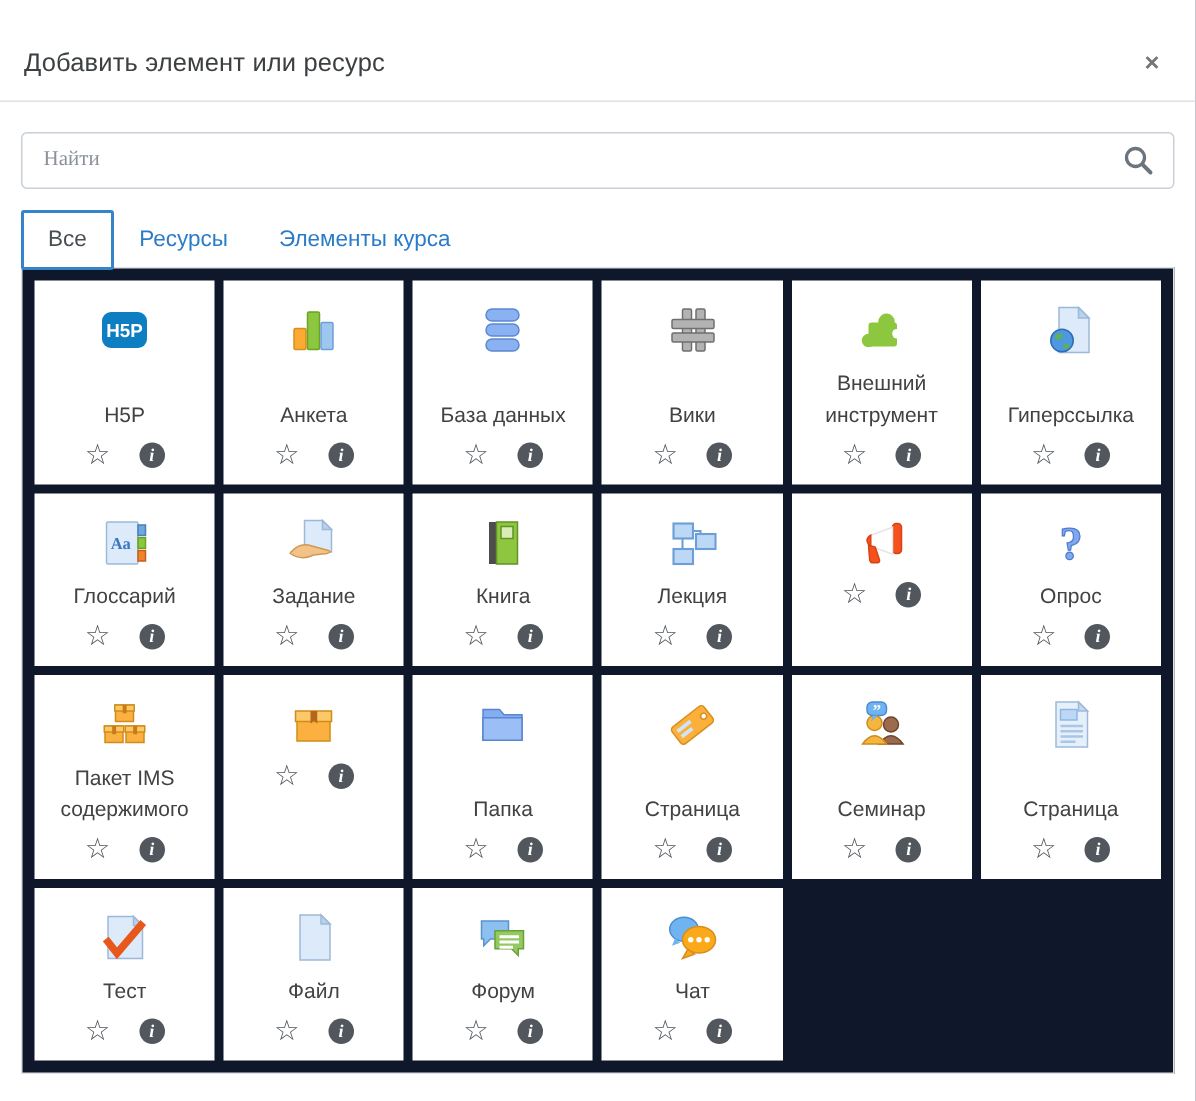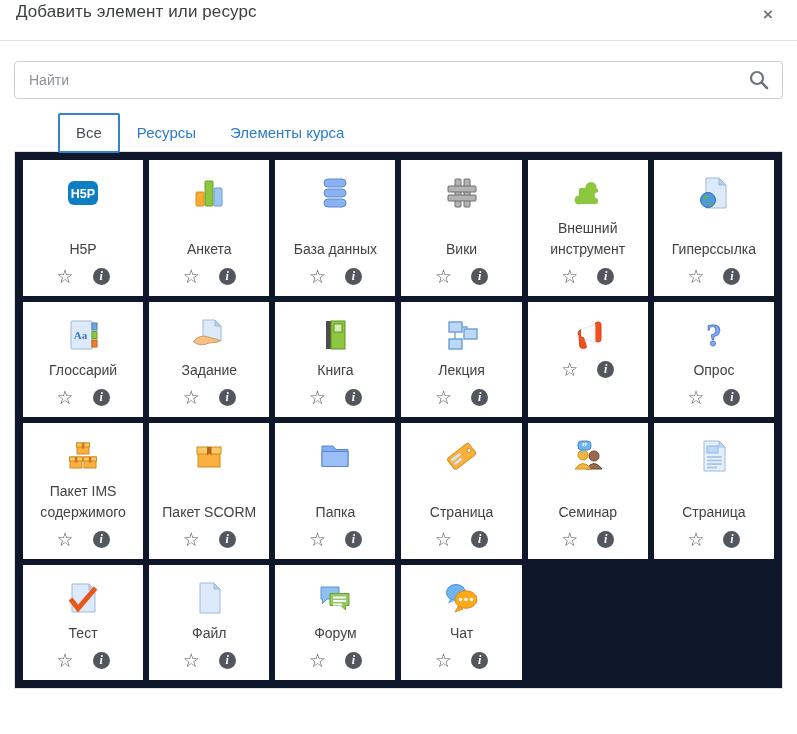--- a/index.html
+++ b/index.html
@@ -1,43 +1,43 @@
 <!DOCTYPE html>
 <html><head>
 <meta charset="utf-8">
 <style>
   * { margin:0; padding:0; box-sizing:border-box; }
   html,body { width:797px; height:734px; background:#fff; overflow:hidden;
               font-family:"Liberation Sans", sans-serif; }
   .modal { width:100%; height:100%; display:flex; flex-direction:column; }
 
   
-  .modal-header { display:flex; align-items:flex-start; justify-content:space-between;
-                  padding:2px 16px 13px 16px; border-bottom:1px solid #dee2e6; }
+  .modal-header { display:flex; align-items:center; justify-content:space-between;
+                  padding:29px 16px 13px 16px; border-bottom:1px solid #dee2e6; }
   .modal-title { font-size:17px; font-weight:400; color:#3c4043; letter-spacing:.1px; }
   .close-btn { border:none; background:none; font-size:17px; font-weight:700; color:#757575;
                cursor:pointer; line-height:1; padding:4px 8px; }
 
   
   .modal-body { padding:20px 14px 0 14px; flex:1; }
 
   
   .search-row { position:relative; margin:0 0 14px 0; }
   .search-input { width:100%; height:38px; border:1px solid #c8cfd6; border-radius:4px;
                   padding:0 44px 0 14px; font-size:14px; color:#be185d; outline:none;
-                  font-family:Liberation Sans, sans-serif; background:#fff; }
+                  font-family:Liberation Serif, serif; background:#fff; }
   .search-input::placeholder { color:#8a9199; }
   .search-icon-box { position:absolute; right:13px; top:8px; width:22px; height:22px; }
 
   
   .tabs { display:flex; align-items:stretch; position:relative; z-index:2; }
   .tab { font-size:15px; color:#2a7cc9; text-decoration:none; padding:10px 17px 11px;
          display:flex; align-items:center; cursor:pointer; }
   .tab.active { color:#4a4f54; background:#fff; border:2px solid #3584c9; border-radius:2px;
-                margin-bottom:-1px; padding:9px 16px 10px;margin-left:44px; }
+                margin-bottom:-1px; padding:9px 16px 10px; }
 
   
   .grid { border:1px solid #dee2e6; background:#0f172a; padding:8px;
           display:grid; grid-template-columns:repeat(6,1fr); gap:6px; margin-top:-1px; }
   .card { background:#fff; display:flex; flex-direction:column; align-items:center;
           text-align:center; padding:13px 5px 10px; min-height:110px; cursor:pointer; }
   .icon-wrap { height:40px; display:flex; align-items:center; justify-content:center; }
   .icon-wrap svg { width:36px; height:36px; }
   .card-label { margin-top:auto; font-size:14px; color:#424242; line-height:1.5;
                 padding:5px 1px 2px; }
@@ -281,21 +281,20 @@
           </div>
         </div>
         <div class="card">
           <div class="icon-wrap">
             <svg viewBox="0 0 36 36">
               <rect x="7" y="10" width="22" height="19" fill="#fbb040" stroke="#cf8c1a"></rect>
               <rect x="6" y="9" width="24" height="7" fill="#fdc968" stroke="#cf8c1a"></rect>
               <path d="M16 9 h4.5 v8.5 l-2.2 -2.2 l-2.3 2.2 z" fill="#b5651d"></path>
             </svg>
           </div>
-          <div class="card-label">Пакет SCORM</div>
           <div class="card-foot">
             <button class="star-btn">☆</button>
             <button class="info-btn">i</button>
           </div>
         </div>
         <div class="card">
           <div class="icon-wrap">
             <svg viewBox="0 0 36 36">
               <path d="M5 8 h11 l3 3.5 h12 v17 H5 z" fill="#84aef2" stroke="#5a85cf"></path>
               <path d="M5 13.5 h26 v15 H5 z" fill="#9bbef6" stroke="#5a85cf"></path>

